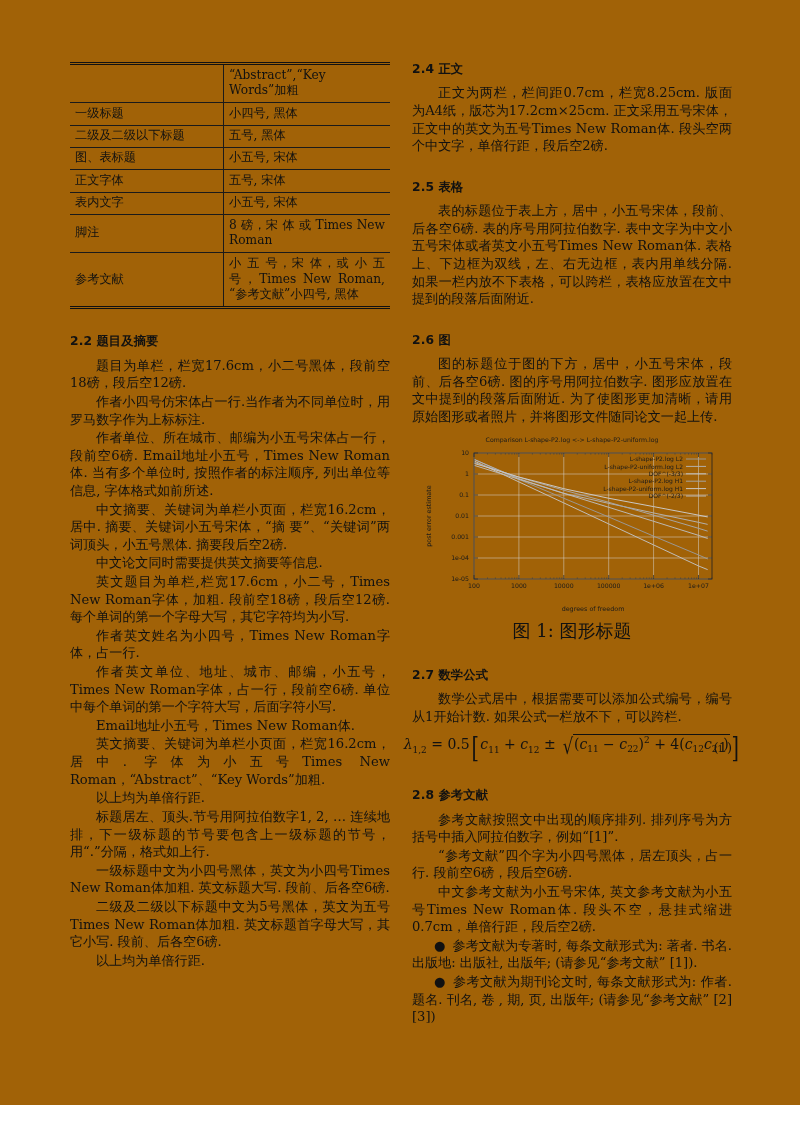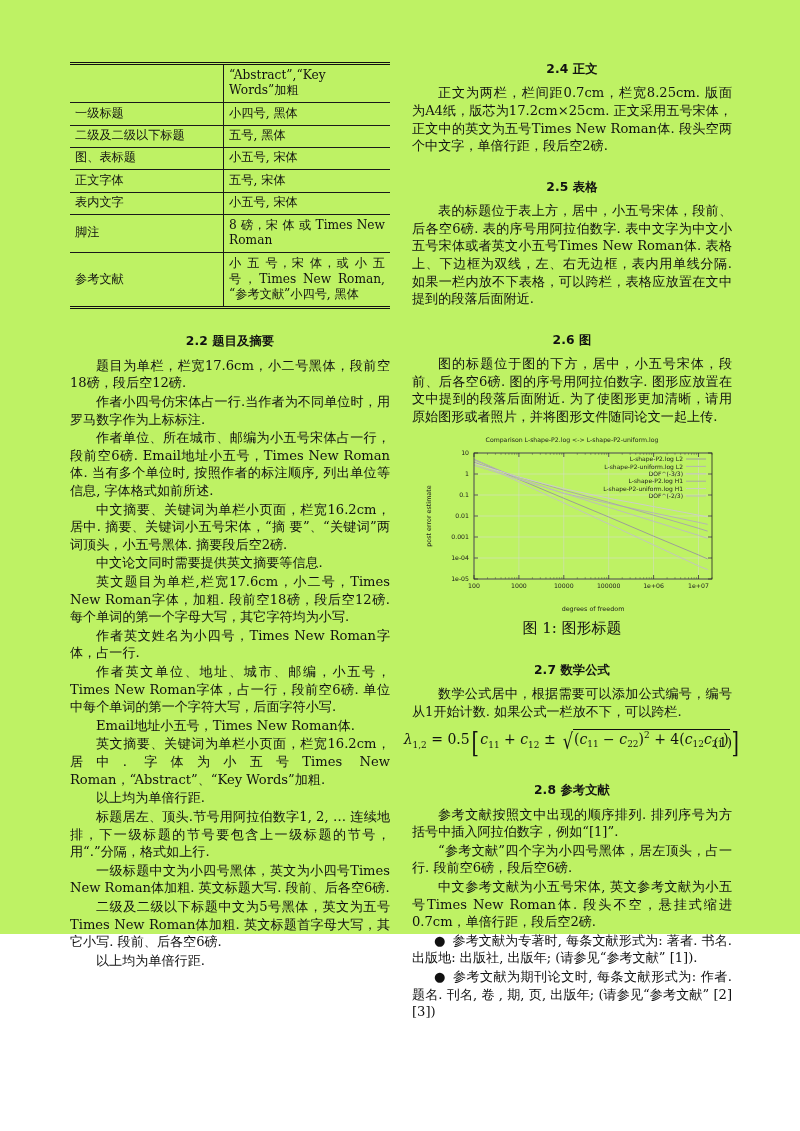--- a/index.html
+++ b/index.html
@@ -10,22 +10,22 @@
   body {
     width: 800px;
     height: 1131px;
     font-family: "DejaVu Serif", "Liberation Serif", serif;
     color: #111111;
     overflow: hidden;
   }
   #page {
     position: relative;
     width: 800px;
-    height: 934px;
-    background: #bef264;
+    height: 1105px;
+    background: #a16207;
     box-sizing: border-box;
     padding: 62px 70px 40px 70px;
   }
   #columns {
     display: flex;
     gap: 22px;
     align-items: flex-start;
     height: 100%;
   }
   .col {
@@ -34,21 +34,20 @@
   }
 
   
   .h2 {
     font-family: "DejaVu Sans", "Liberation Sans", sans-serif;
     font-weight: bold;
     font-size: 12.3px;
     line-height: 1.25;
     margin: 25px 0 7px 0;
     letter-spacing: 0.1px;
-    text-align: center;
   }
   .h2:first-child { margin-top: 0; }
   p.body {
     font-size: 13.1px;
     line-height: 1.345;
     margin: 0 0 1px 0;
     text-align: justify;
     text-justify: inter-ideograph;
     text-indent: 26px;
     word-break: break-word;
@@ -93,21 +92,21 @@
     text-justify: inter-ideograph;
   }
 
   
   .figure {
     margin: 7px 0 4px 0;
     text-align: center;
   }
   .figure svg { display: block; margin: 0 auto; }
   .figcaption {
-    font-size: 15px;
+    font-size: 18px;
     text-align: center;
     margin-top: 2px;
     margin-bottom: 4px;
   }
 
   
   .equation {
     position: relative;
     display: flex;
     align-items: center;

